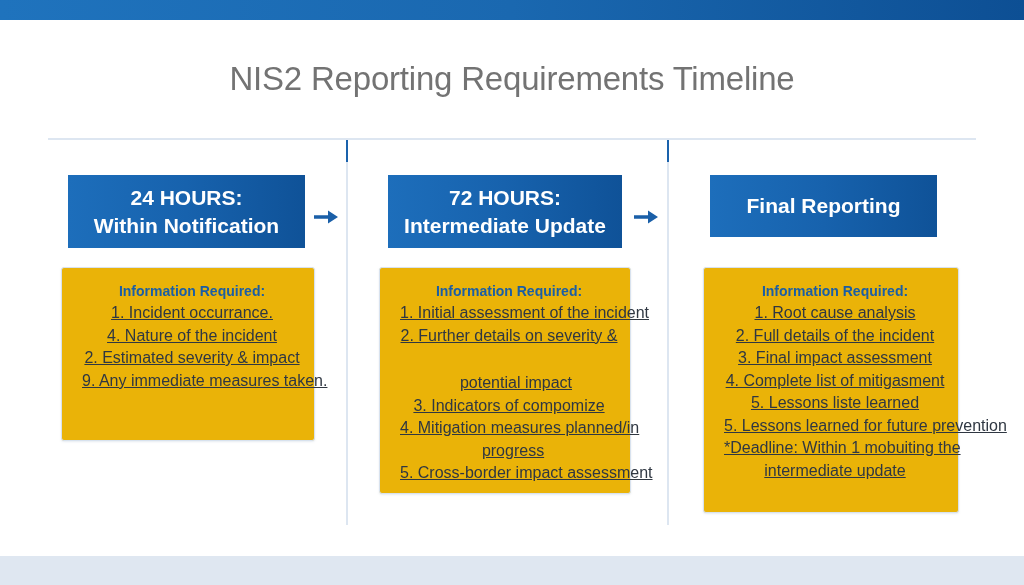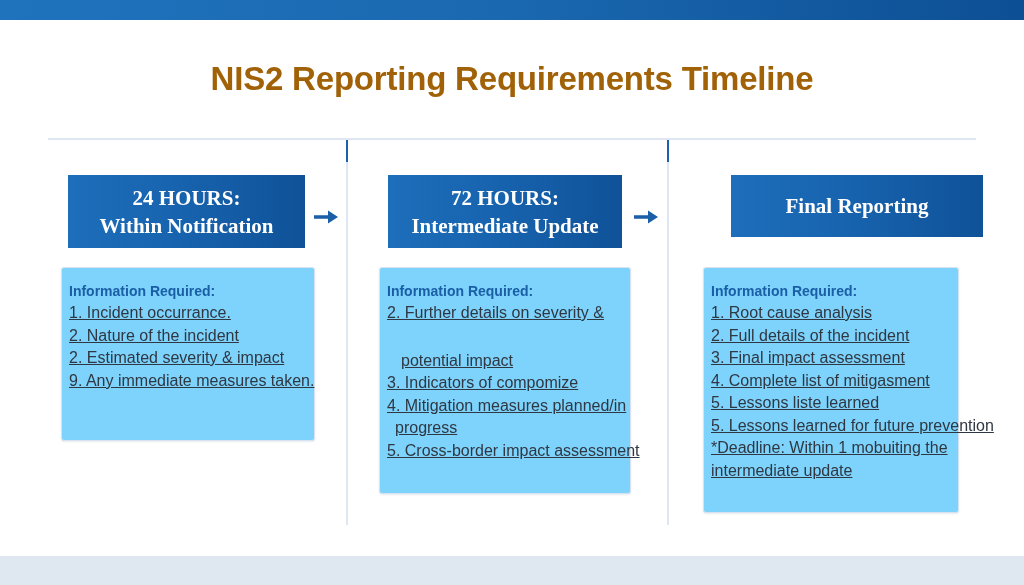--- a/index.html
+++ b/index.html
@@ -5,45 +5,46 @@
   * { box-sizing: border-box; margin: 0; padding: 0; }
   html, body { width: 1024px; height: 585px; overflow: hidden; background: #ffffff; }
   body { position: relative; font-family: "Liberation Sans", sans-serif; }
 
   .top-bar {
     position: absolute; left: 0; top: 0; width: 1024px; height: 20px;
     background: linear-gradient(90deg, #1f73bd 0%, #1a68b0 50%, #0d4f94 100%);
   }
   .title {
     position: absolute; left: 0; top: 60px; width: 1024px; text-align: center;
-    font-size: 33px; font-weight: bold; color: #a16207; letter-spacing: -0.2px;
+    font-size: 33px; font-weight: normal; color: #737373; letter-spacing: -0.2px;
   }
   .h-rule {
     position: absolute; left: 48px; top: 138px; width: 928px; height: 2px;
     background: #dde6f1;
   }
   .v-rule {
     position: absolute; top: 140px; width: 2px; height: 385px; background: #dde6f1;
   }
   .v-rule .cap {
     position: absolute; left: 0; top: 0; width: 2px; height: 22px; background: #1a62ac;
   }
   .stage-box {
     position: absolute; color: #ffffff; font-weight: bold; text-align: center;
     background: linear-gradient(90deg, #1d6ebb 0%, #1762ad 50%, #0f5298 100%);
     display: flex; flex-direction: column; justify-content: center; align-items: center;
-    font-size: 21px; line-height: 28px; font-family: Liberation Serif, serif;
+    font-size: 21px; line-height: 28px;
   }
   .arrow {
     position: absolute; width: 26px; height: 16px;
   }
   .info-box {
-    position: absolute; border: 1.5px solid #d8e2ee; border-radius: 3px; background: #7dd3fc;
-    padding: 12px 12px 10px 7px;
+    position: absolute; border: 1.5px solid #d8e2ee; border-radius: 3px; background: #eab308;
+    padding: 12px 12px 10px 20px;
     box-shadow: 0 1px 2px rgba(160,180,205,0.25);
+    text-align: center;
   }
   .info-title {
     font-size: 14px; font-weight: bold; color: #1a5ea6; line-height: 22px; margin-bottom: 0px;
   }
   .info-item {
     font-size: 16px; color: #2f3742; line-height: 22.5px; white-space: nowrap; text-decoration: underline;
   }
   .info-item.indent { padding-left: 14px; margin-top: 25px; }
   .info-item.indent-sm { padding-left: 8px; }
   .footer-band {
@@ -71,45 +72,46 @@
   <div>Within Notification</div>
 </div>
 
 <svg class="arrow" style="left:313px; top:209px;" viewBox="0 0 26 16">
   <path d="M1 6.2 H15 V1.5 L25 8 L15 14.5 V9.8 H1 Z" fill="#1a5fa8"></path>
 </svg>
 
 <div class="info-box" style="left:61px; top:267px; width:254px; height:174px;">
   <div class="info-title">Information Required:</div>
   <div class="info-item">1. Incident occurrance.</div>
-  <div class="info-item">2. Nature of the incident</div>
+  <div class="info-item">4. Nature of the incident</div>
   <div class="info-item">2. Estimated severity &amp; impact</div>
   <div class="info-item">9. Any immediate measures taken.</div>
 </div>
 
 <div class="stage-box" style="left:388px; top:175px; width:234px; height:73px;">
   <div>72 HOURS:</div>
   <div>Intermediate Update</div>
 </div>
 
 <svg class="arrow" style="left:633px; top:209px;" viewBox="0 0 26 16">
   <path d="M1 6.2 H15 V1.5 L25 8 L15 14.5 V9.8 H1 Z" fill="#1a5fa8"></path>
 </svg>
 
 <div class="info-box" style="left:379px; top:267px; width:252px; height:227px;">
   <div class="info-title">Information Required:</div>
+  <div class="info-item">1. Initial assessment of the incident</div>
   <div class="info-item">2. Further details on severity &amp;</div>
   <div class="info-item indent">potential impact</div>
   <div class="info-item">3. Indicators of compomize</div>
   <div class="info-item">4. Mitigation measures planned/in</div>
   <div class="info-item indent-sm">progress</div>
   <div class="info-item">5. Cross-border impact assessment</div>
 </div>
 
-<div class="stage-box" style="left:710px; top:175px; width:252px; height:62px;margin-left:21px;">
+<div class="stage-box" style="left:710px; top:175px; width:227px; height:62px;">
   <div>Final Reporting</div>
 </div>
 
 <div class="info-box" style="left:703px; top:267px; width:256px; height:246px;">
   <div class="info-title">Information Required:</div>
   <div class="info-item">1. Root cause analysis</div>
   <div class="info-item">2. Full details of the incident</div>
   <div class="info-item">3. Final impact assessment</div>
   <div class="info-item">4. Complete list of mitigasment</div>
   <div class="info-item">5. Lessons liste learned</div>

